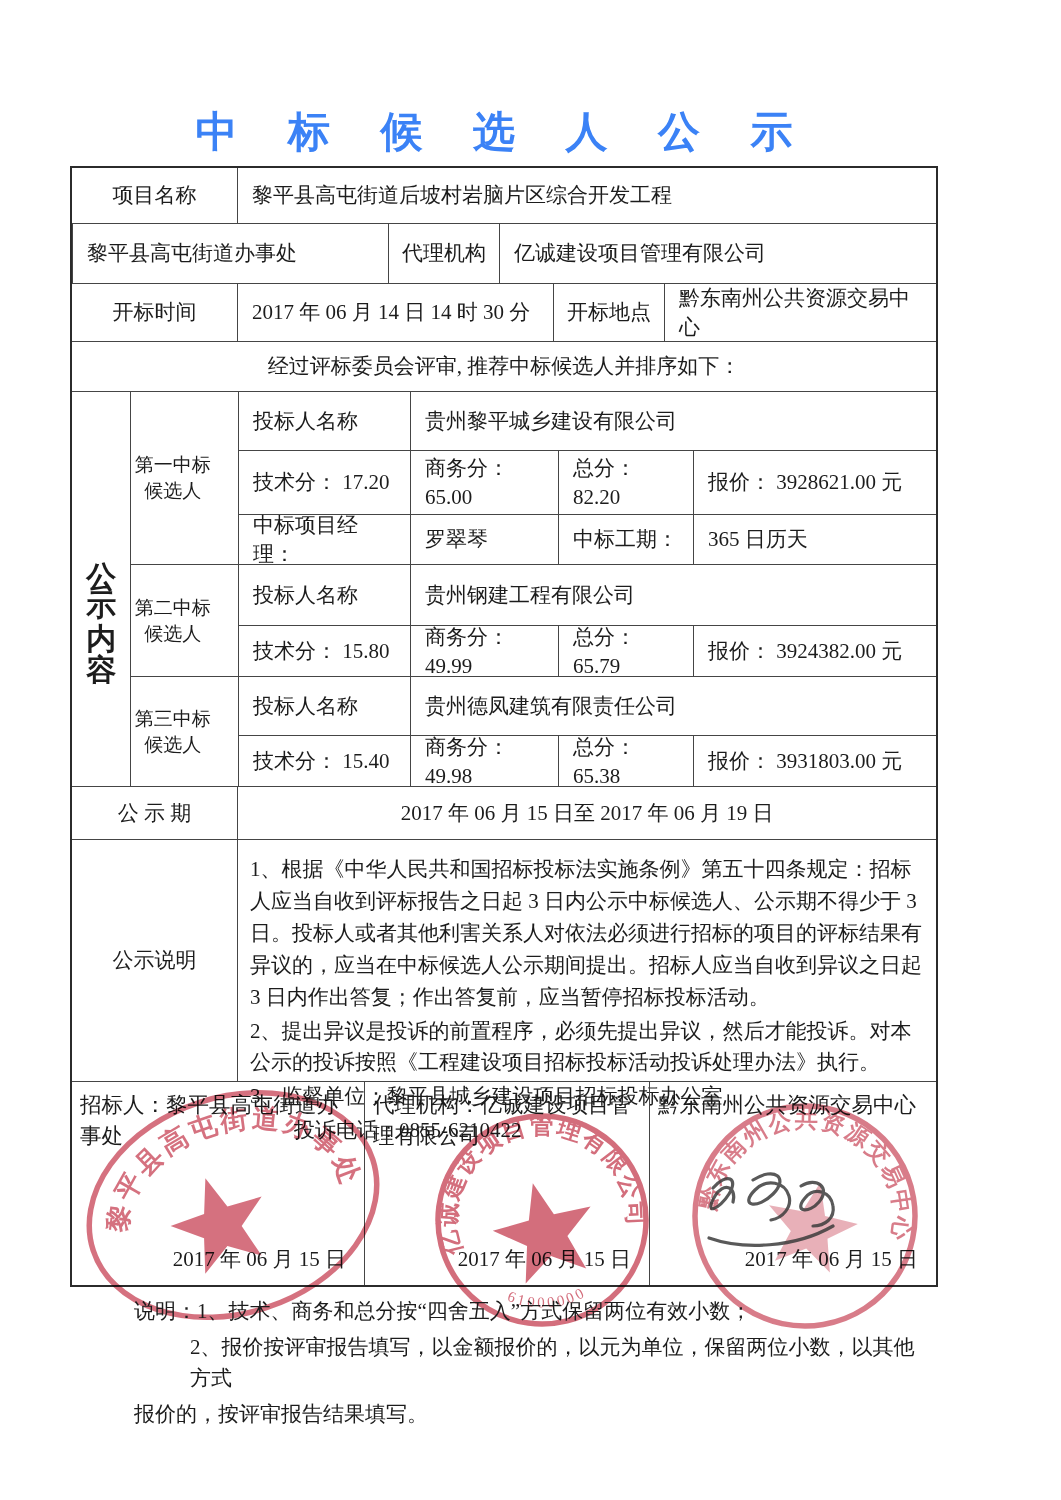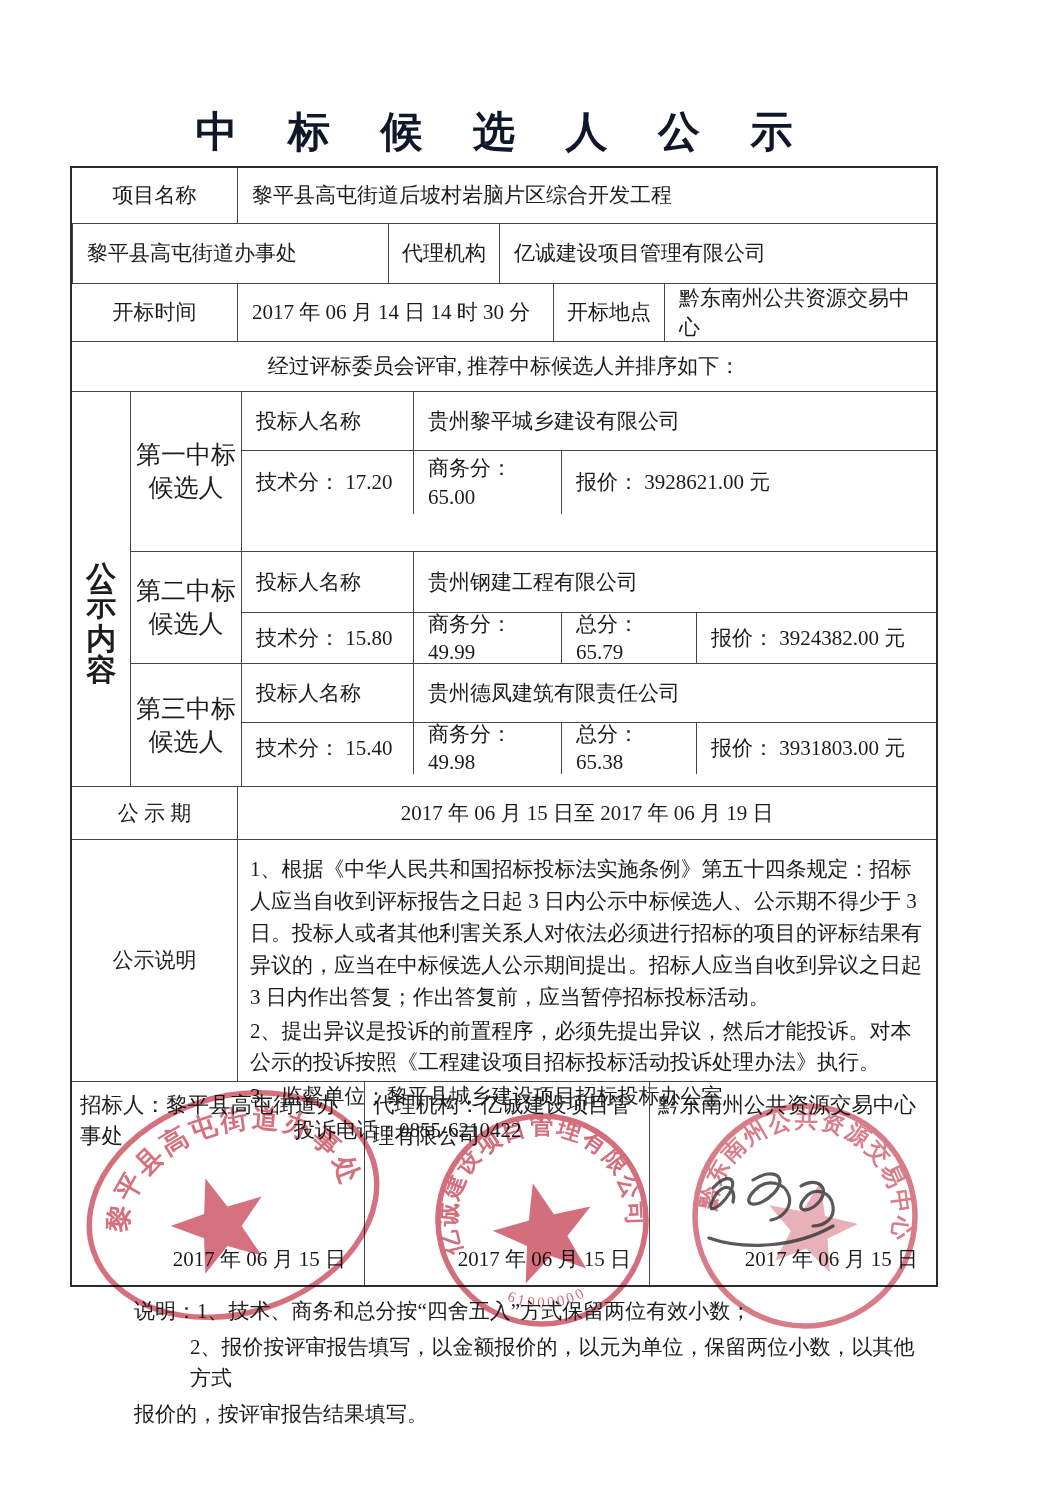--- a/index.html
+++ b/index.html
@@ -1,33 +1,33 @@
 <!DOCTYPE html>
 <html><head>
 <meta charset="utf-8">
 <style>
   html,body{margin:0;padding:0;background:#e8e8e8;}
   .page{position:relative;width:1061px;height:1500px;background:#ffffff;
         font-family:"Liberation Serif","DejaVu Serif",serif;color:#1c1c1c;overflow:hidden;}
   .title{position:absolute;left:70px;top:104px;width:868px;text-align:center;
-         font-size:42px;font-weight:700;letter-spacing:20px;color:#0f172a;}
+         font-size:42px;font-weight:700;letter-spacing:20px;color:#3b82f6;}
   
   .doc-table{position:absolute;left:70px;top:166px;width:868px;height:1121px;
              border:2.5px solid #2b2b2b;box-sizing:border-box;display:flex;flex-direction:column;}
   .trow{display:flex;flex:0 0 auto;box-sizing:border-box;}
   .bt{border-top:1.6px solid #454545;}
   .bl{border-left:1.6px solid #454545;}
   .cell{box-sizing:border-box;display:flex;align-items:center;font-size:21px;line-height:1.35;}
   .lab{justify-content:center;text-align:center;}
   .val{padding:4px 14px;}
   .vblock{display:flex;flex-direction:column;box-sizing:border-box;}
   .vtext{writing-mode:vertical-rl;text-orientation:upright;font-size:30px;font-weight:700;
          letter-spacing:30px;justify-content:center;padding-top:18px;}
   .rank{flex:0 0 107px;display:flex;align-items:center;justify-content:flex-start;text-align:center;
-        font-size:25px;box-sizing:border-box;}
+        font-size:19px;box-sizing:border-box;}
   .rank span{display:inline-block;width:4.4em;}
   .explain{display:block;padding:14px 14px 0 12px;font-size:21px;line-height:1.52;}
   .explain p{margin:0 0 2px 0;}
   .explain .indent{margin-left:44px;}
   .sigcell{flex-direction:column;align-items:stretch;padding:0;}
   .sighead{padding:8px 10px 0 8px;font-size:21.5px;line-height:1.45;}
   .sigdate{margin-top:auto;text-align:right;padding:0 18px 12px 0;font-size:21px;}
   
   .stamp{position:absolute;mix-blend-mode:multiply;pointer-events:none;}
   .footer{position:absolute;left:128px;top:1296px;width:790px;font-size:21px;line-height:1.45;}
@@ -74,21 +74,28 @@
               <span>第一中标候选人</span>
             </div>
           <div class="vblock bl" style="flex:1">
             <div class="trow" style="height:58px">
               <div class="cell val" style="flex:0 0 171px">投标人名称</div>
               <div class="cell val bl" style="flex:1">贵州黎平城乡建设有限公司</div>
             </div>
             <div class="trow bt" style="height:64px">
               <div class="cell val" style="flex:0 0 171px">技术分： 17.20</div>
               <div class="cell val bl" style="flex:0 0 148px">商务分：65.00</div>
+              <div class="cell val bl" style="flex:0 0 135px">总分：82.20</div>
               <div class="cell val bl" style="flex:1">报价： 3928621.00 元</div>
+            </div>
+            <div class="trow bt" style="height:50px">
+              <div class="cell val" style="flex:0 0 171px">中标项目经理：</div>
+              <div class="cell val bl" style="flex:0 0 148px">罗翠琴</div>
+              <div class="cell val bl" style="flex:0 0 135px">中标工期：</div>
+              <div class="cell val bl" style="flex:1">365 日历天</div>
             </div>
           </div>
         </div>
 
         <div class="bt" style="display:flex;height:112px;box-sizing:border-box">
           <div class="rank">
               <span>第二中标候选人</span>
             </div>
           <div class="vblock bl" style="flex:1">
             <div class="trow" style="height:60px">

